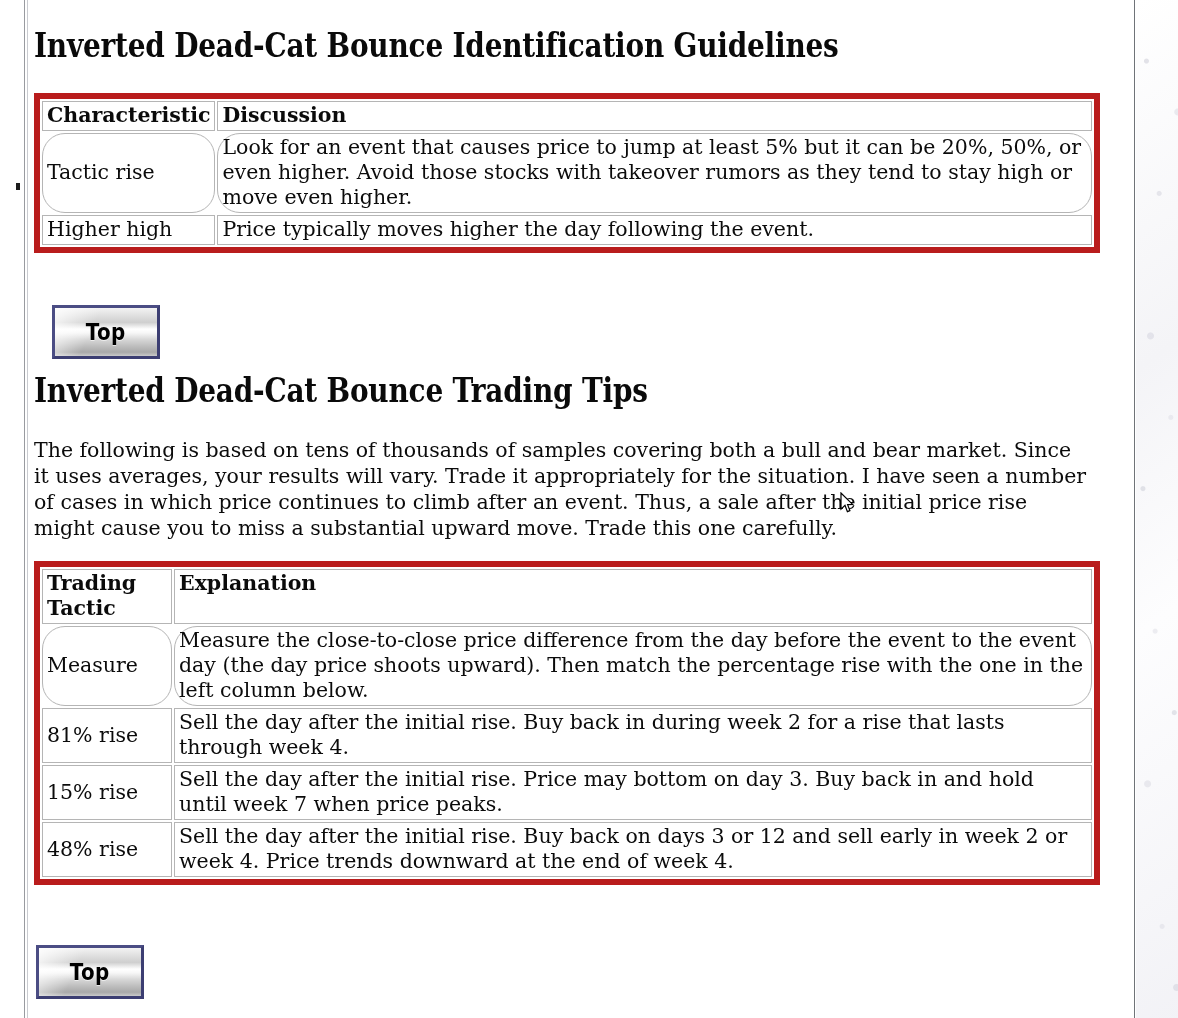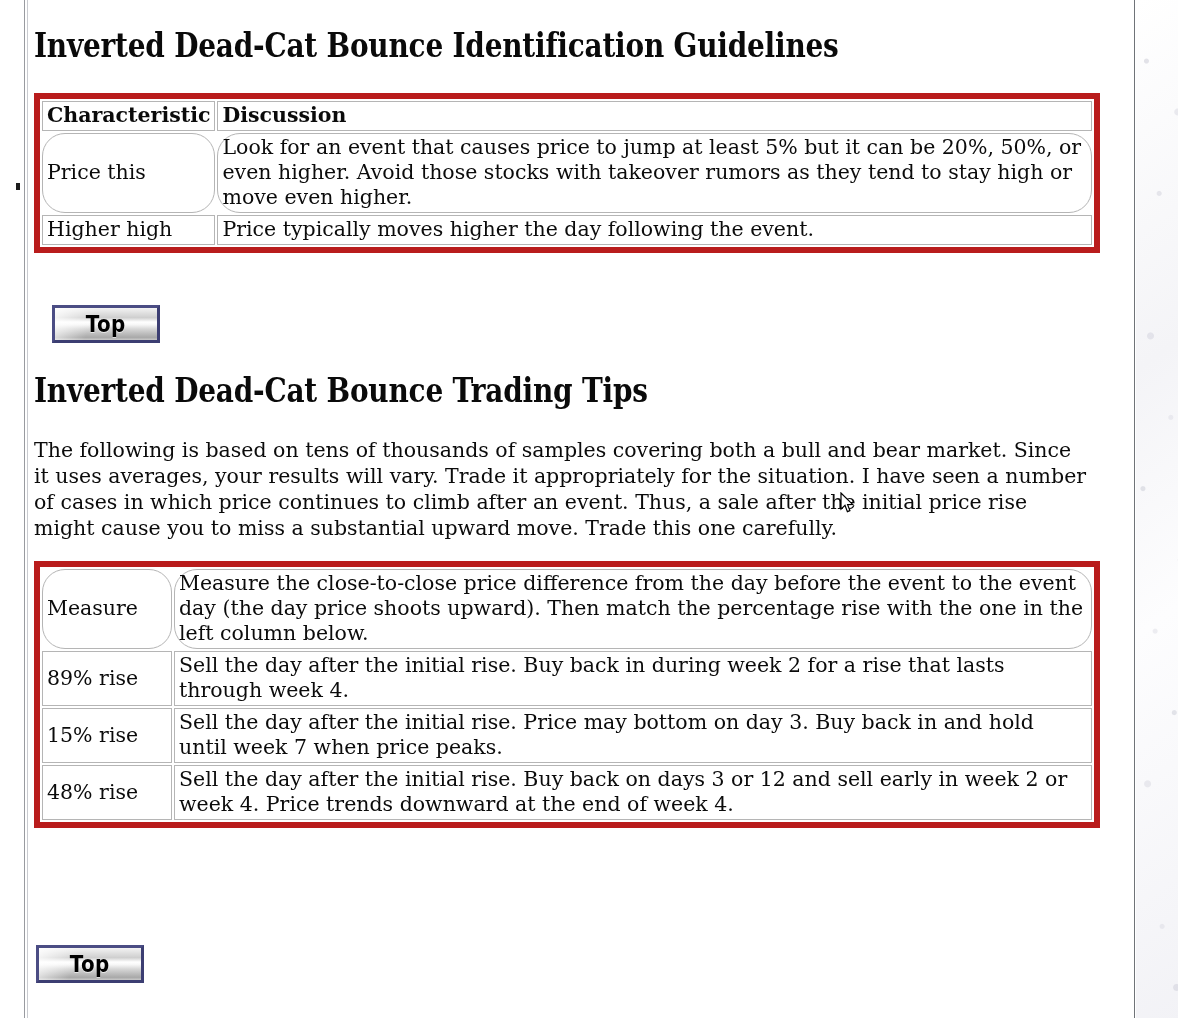--- a/index.html
+++ b/index.html
@@ -150,21 +150,21 @@
   #table-2 .col-tactic { width: 120px; }
 
   .cell-tall { height: 74px; border-radius: 23px; }
   .cell-med  { height: 46px; }
   .cell-head-2 { height: 50px; }
 
   
   .top-button {
     position: absolute;
     width: 108px;
-    height: 38px;
+    height: 54px;
     border: 3px solid #4b4d84;
     border-right-color: #3c3e72;
     border-bottom-color: #3c3e72;
     box-sizing: border-box;
     background:
       linear-gradient(180deg,
         #f3f3f3 0%,
         #e2e2e2 14%,
         #cfcfcf 30%,
         #ffffff 44%,
@@ -226,46 +226,50 @@
 
     <h1 class="section-title" id="title-1">Inverted Dead-Cat Bounce Identification Guidelines</h1>
 
     <table class="data-table" id="table-1">
       <tbody>
         <tr>
           <th class="col-char">Characteristic</th>
           <th>Discussion</th>
         </tr>
         <tr>
-          <td class="col-char cell-tall">Price this</td>
+          <td class="col-char cell-tall">Tactic rise</td>
           <td class="cell-tall">Look for an event that causes price to jump at least 5% but it can be 20%, 50%, or even higher. Avoid those stocks with takeover rumors as they tend to stay high or move even higher.</td>
         </tr>
         <tr>
           <td class="col-char">Higher high</td>
           <td>Price typically moves higher the day following the event.</td>
         </tr>
       </tbody>
     </table>
 
     <div class="top-button" id="top-button-1">
       <span class="top-button-label">Top</span>
     </div>
 
     <h1 class="section-title" id="title-2">Inverted Dead-Cat Bounce Trading Tips</h1>
 
     <p class="body-text">The following is based on tens of thousands of samples covering both a bull and bear market. Since it uses averages, your results will vary. Trade it appropriately for the situation. I have seen a number of cases in which price continues to climb after an event. Thus, a sale after the initial price rise might cause you to miss a substantial upward move. Trade this one carefully.</p>
 
     <table class="data-table" id="table-2">
       <tbody>
         <tr>
+          <th class="col-tactic cell-head-2">Trading Tactic</th>
+          <th class="cell-head-2">Explanation</th>
+        </tr>
+        <tr>
           <td class="col-tactic cell-tall">Measure</td>
           <td class="cell-tall">Measure the close-to-close price difference from the day before the event to the event day (the day price shoots upward). Then match the percentage rise with the one in the left column below.</td>
         </tr>
         <tr>
-          <td class="col-tactic cell-med">89% rise</td>
+          <td class="col-tactic cell-med">81% rise</td>
           <td class="cell-med">Sell the day after the initial rise. Buy back in during week 2 for a rise that lasts through week 4.</td>
         </tr>
         <tr>
           <td class="col-tactic cell-med">15% rise</td>
           <td class="cell-med">Sell the day after the initial rise. Price may bottom on day 3. Buy back in and hold until week 7 when price peaks.</td>
         </tr>
         <tr>
           <td class="col-tactic cell-med">48% rise</td>
           <td class="cell-med">Sell the day after the initial rise. Buy back on days 3 or 12 and sell early in week 2 or week 4. Price trends downward at the end of week 4.</td>
         </tr>

